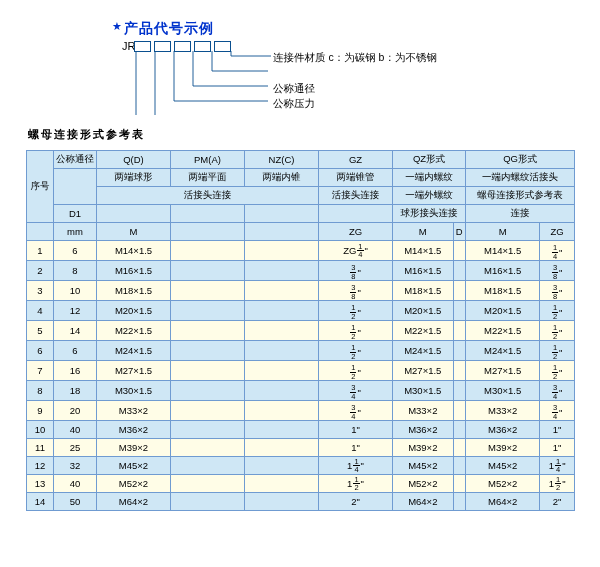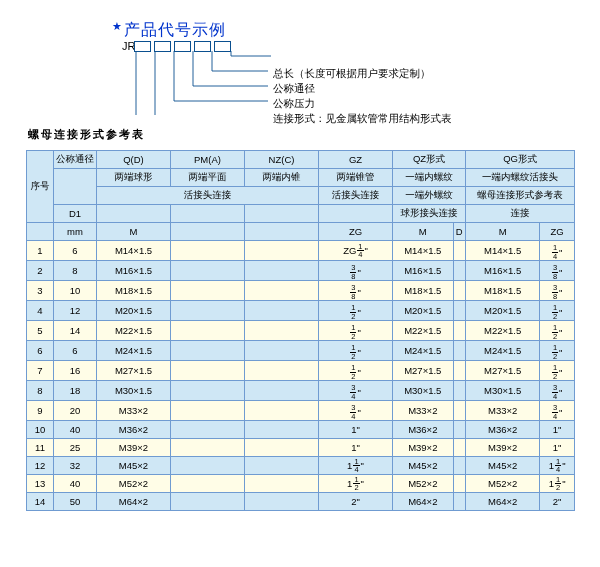--- a/index.html
+++ b/index.html
@@ -12,21 +12,21 @@
     overflow:hidden;
   }
   
   .legend{position:relative;height:115px;}
   .star{
     position:absolute;left:112px;top:21px;
     color:#0033cc;font-size:11px;line-height:11px;
   }
   .legend-title{
     position:absolute;left:124px;top:20px;
-    font-size:16px;font-weight:normal;color:#0033cc;
+    font-size:14px;font-weight:bold;color:#0033cc;
     letter-spacing:1px;
   }
   .jr{
     position:absolute;left:122px;top:40px;
     font-size:11px;
   }
   .boxes{position:absolute;left:134px;top:41px;}
   .boxes span{
     display:inline-block;width:15px;height:9px;
     border:1px solid #0a4f8f;margin-right:3px;
@@ -98,24 +98,23 @@
       <path d="M193,51 L193,86 L268,86"></path>
       <path d="M174,51 L174,101 L268,101"></path>
       <path d="M155,51 L155,116 L268,116"></path>
       <path d="M136,51 L136,116"></path>
     </g>
     <g stroke="#0a4f8f" stroke-width="0.9" fill="none">
       <path d="M268,56 L271,56"></path>
     </g>
   </svg>
 
-  <span class="desc d1">总长（长度可根据用户要求定制）</span>
+  <span class="desc d0">连接件材质  c：为碳钢  b：为不锈钢</span>
   <span class="desc d2">公称通径</span>
   <span class="desc d3">公称压力</span>
-  <span class="desc d4">连接形式：见金属软管常用结构形式表</span>
 </div>
 
 <div class="table-title">螺母连接形式参考表</div>
 
 <table class="main">
   <thead>
     <tr>
       <td class="hdr idx vtitle" rowspan="4">序号</td>
       <td class="hdr dn">公称通径</td>
       <td class="hdr c">Q(D)</td>

